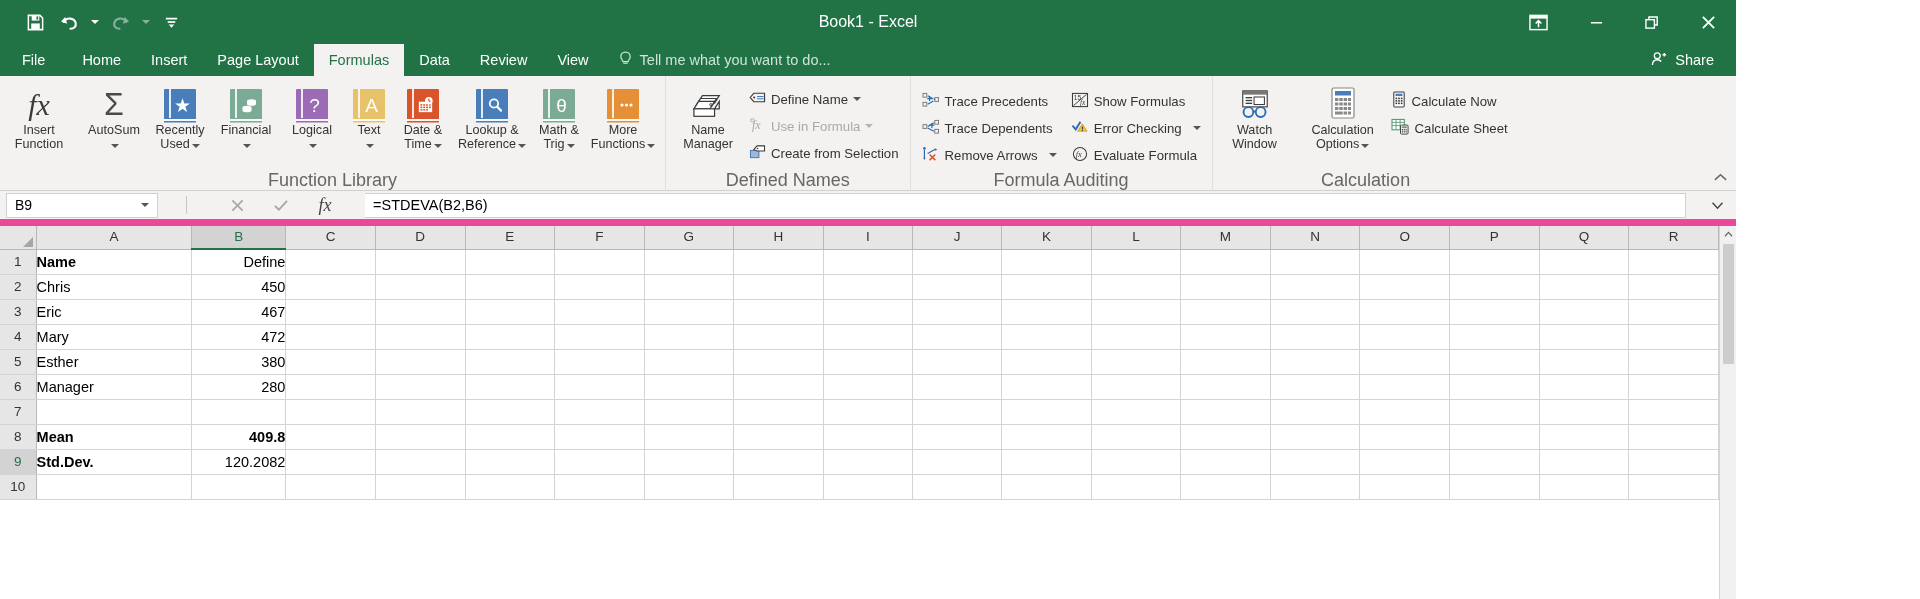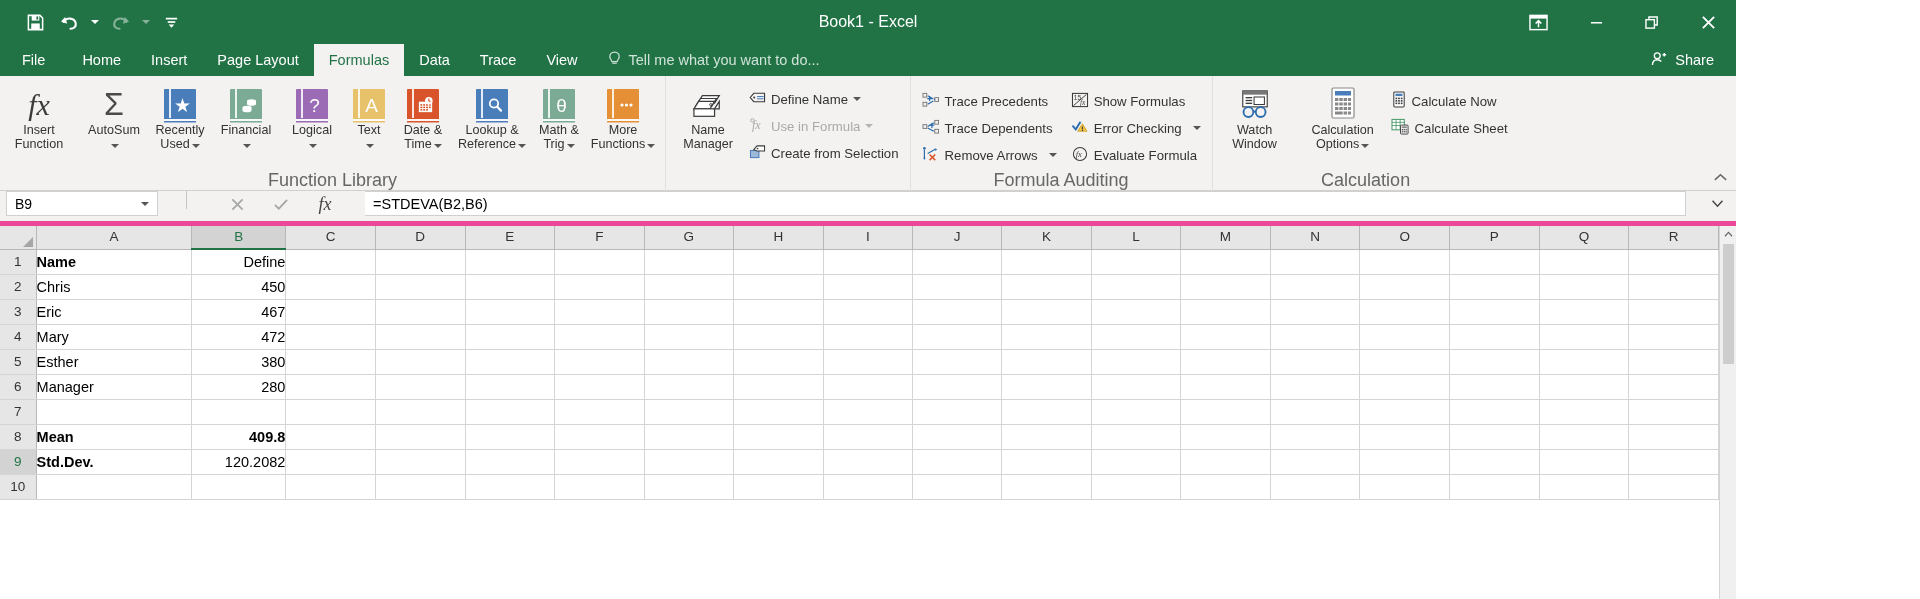--- a/index.html
+++ b/index.html
@@ -95,22 +95,22 @@
     box-shadow: 0 1.5px 0 0 currentColor;
   }
   .book .sym { color: #fff; font-size: 19px; line-height: 1; margin-left: 5px; }
 
   .divider-v { width: 1px; background: #e1dfdd; margin: 6px 4px 22px 4px; }
 
   .collapse-ribbon { position: absolute; right: 8px; bottom: 2px; color: #666; }
 
   
   .fbar {
-    height: 35px; background: #f3f2f1; border-bottom: 5px solid #ec4899;
-    display: flex; align-items: flex-start; padding: 0 6px; gap: 18px; flex: none;
+    height: 35px; background: #f3f2f1; border-bottom: 7px solid #ec4899;
+    display: flex; align-items: center; padding: 0 6px; gap: 18px; flex: none;
   }
   .namebox {
     width: 152px; height: 25px; background: #fff; border: 1px solid #d2d0ce;
     display: flex; align-items: center; padding: 0 8px; font-size: 14px; color: #000;
     justify-content: space-between;
   }
   .fb-sep { width: 1px; height: 18px; background: #c8c6c4; margin: 0 10px; }
   .fb-icons { display: flex; align-items: center; gap: 0; }
   .fb-ic { width: 44px; height: 26px; display: flex; align-items: center; justify-content: center; color: #a6a6a6; font-size: 17px; }
   .fb-ic.fx { color: #444; font-style: italic; font-family: "Liberation Serif", serif; font-size: 18px; }
@@ -229,21 +229,21 @@
     </div>
   </div>
 
   <div class="tabstrip">
     <div class="tab file">File</div>
     <div class="tab">Home</div>
     <div class="tab">Insert</div>
     <div class="tab">Page Layout</div>
     <div class="tab active">Formulas</div>
     <div class="tab">Data</div>
-    <div class="tab">Trace</div>
+    <div class="tab">Review</div>
     <div class="tab">View</div>
     <div class="tellme">
       <span>
         <svg width="15" height="16" viewBox="0 0 16 17">
             <path d="M8 1.2 C4.8 1.2 3 3.5 3 6 C3 8.2 4.8 9.3 5.2 11.2 H10.8 C11.2 9.3 13 8.2 13 6 C13 3.5 11.2 1.2 8 1.2 Z" fill="none" stroke="#cfe3d8" stroke-width="1.3"></path>
             <rect x="5.6" y="12.4" width="4.8" height="1.2" fill="#cfe3d8"></rect>
           </svg>
       </span>
       <span>Tell me what you want to do...</span>
     </div>
@@ -416,20 +416,21 @@
               <svg width="17" height="15" viewBox="0 0 18 16">
                   <rect x="1.5" y="7" width="9" height="7.5" fill="#9db9d9" stroke="#4a7ebb" stroke-width="1.1"></rect>
                   <path d="M5 6 L8.5 2 H16.5 V7.5 H8.5 Z" fill="#fff" stroke="#3b3b3b" stroke-width="1.1"></path>
                   <circle cx="9" cy="4.8" r="0.9" fill="#3b3b3b"></circle>
                 </svg>
             </span>
             <span>Create from Selection</span>
           </div>
         </div>
       </div>
+      <div class="rgroup-label">Defined Names</div>
     </div>
 
     <div class="rgroup">
       <div class="rgroup-body" style="padding-top:10px">
         <div class="smcol">
           <div class="smbtn">
             <span>
               <svg width="18" height="16" viewBox="0 0 19 17">
                   <rect x="1" y="1.5" width="4" height="4" fill="none" stroke="#777" stroke-width="1"></rect>
                   <rect x="1" y="11" width="4" height="4" fill="none" stroke="#777" stroke-width="1"></rect>

